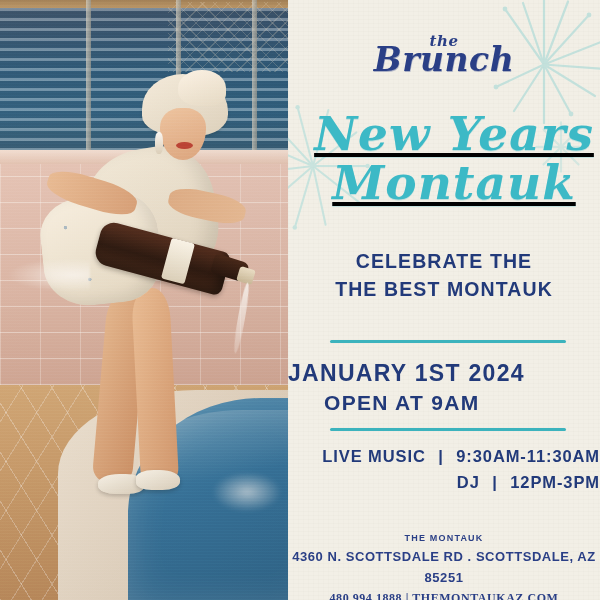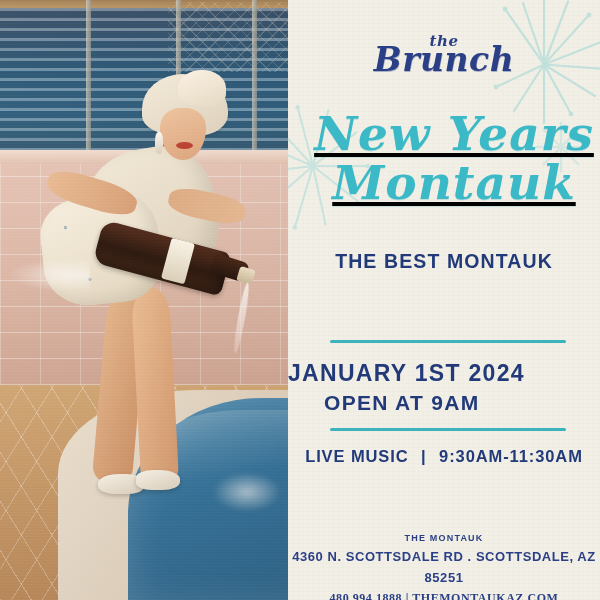--- a/index.html
+++ b/index.html
@@ -218,21 +218,21 @@
   .rule-bot { top:428px; }
 
   .datebox { position:absolute; top:358px; left:0; width:100%; 
     color:#223a7a; font-weight:700; letter-spacing:1.3px; line-height:1.36; }
   .date-1 { font-size:23px; }
   .date-2 { font-size:21px;margin-left:36px; }
 
   .schedule { position:absolute; top:444px; left:0; width:100%; text-align:center;
     color:#223a7a; font-weight:700; font-size:16.5px; letter-spacing:.9px;
     line-height:1.55; }
-  .sch-row { white-space:nowrap; }
+  .sch-row { white-space:nowrap;text-align:right; }
   .sch-sep { padding:0 7px; }
 
   .footer { position:absolute; top:531px; left:0; width:100%; text-align:center;
     color:#2a3f86; font-weight:700; line-height:1.65; }
   .ft-1 { font-size:9px; letter-spacing:1.2px; }
   .ft-2 { font-size:13px; letter-spacing:.55px; }
   .ft-3 { font-size:12px; letter-spacing:.55px;font-family:Liberation Serif, serif; }
 </style>
 </head>
 <body>
@@ -349,36 +349,42 @@
         <div class="logo-the">the</div>
         <div class="logo-name">Brunch</div>
       </div>
 
       <div class="headline">
         <div class="hl-1">New Years</div>
         <div class="hl-2">Montauk</div>
       </div>
 
       <div class="subtitle">
+        <div>CELEBRATE THE</div>
         <div>THE BEST MONTAUK</div>
       </div>
 
       <div class="rule rule-top"></div>
       <div class="datebox">
         <div class="date-1">JANUARY 1ST 2024</div>
         <div class="date-2">OPEN AT 9AM</div>
       </div>
       <div class="rule rule-bot"></div>
 
       <div class="schedule">
         <div class="sch-row">
           <span>LIVE MUSIC</span>
           <span class="sch-sep">|</span>
           <span>9:30AM-11:30AM</span>
         </div>
+        <div class="sch-row">
+          <span>DJ</span>
+          <span class="sch-sep">|</span>
+          <span>12PM-3PM</span>
+        </div>
       </div>
 
       <div class="footer">
         <div class="ft-1">THE MONTAUK</div>
         <div class="ft-2">4360 N. SCOTTSDALE RD . SCOTTSDALE, AZ 85251</div>
         <div class="ft-3">480.994.1888 | THEMONTAUKAZ.COM</div>
       </div>
 
     </div>
   </div>

